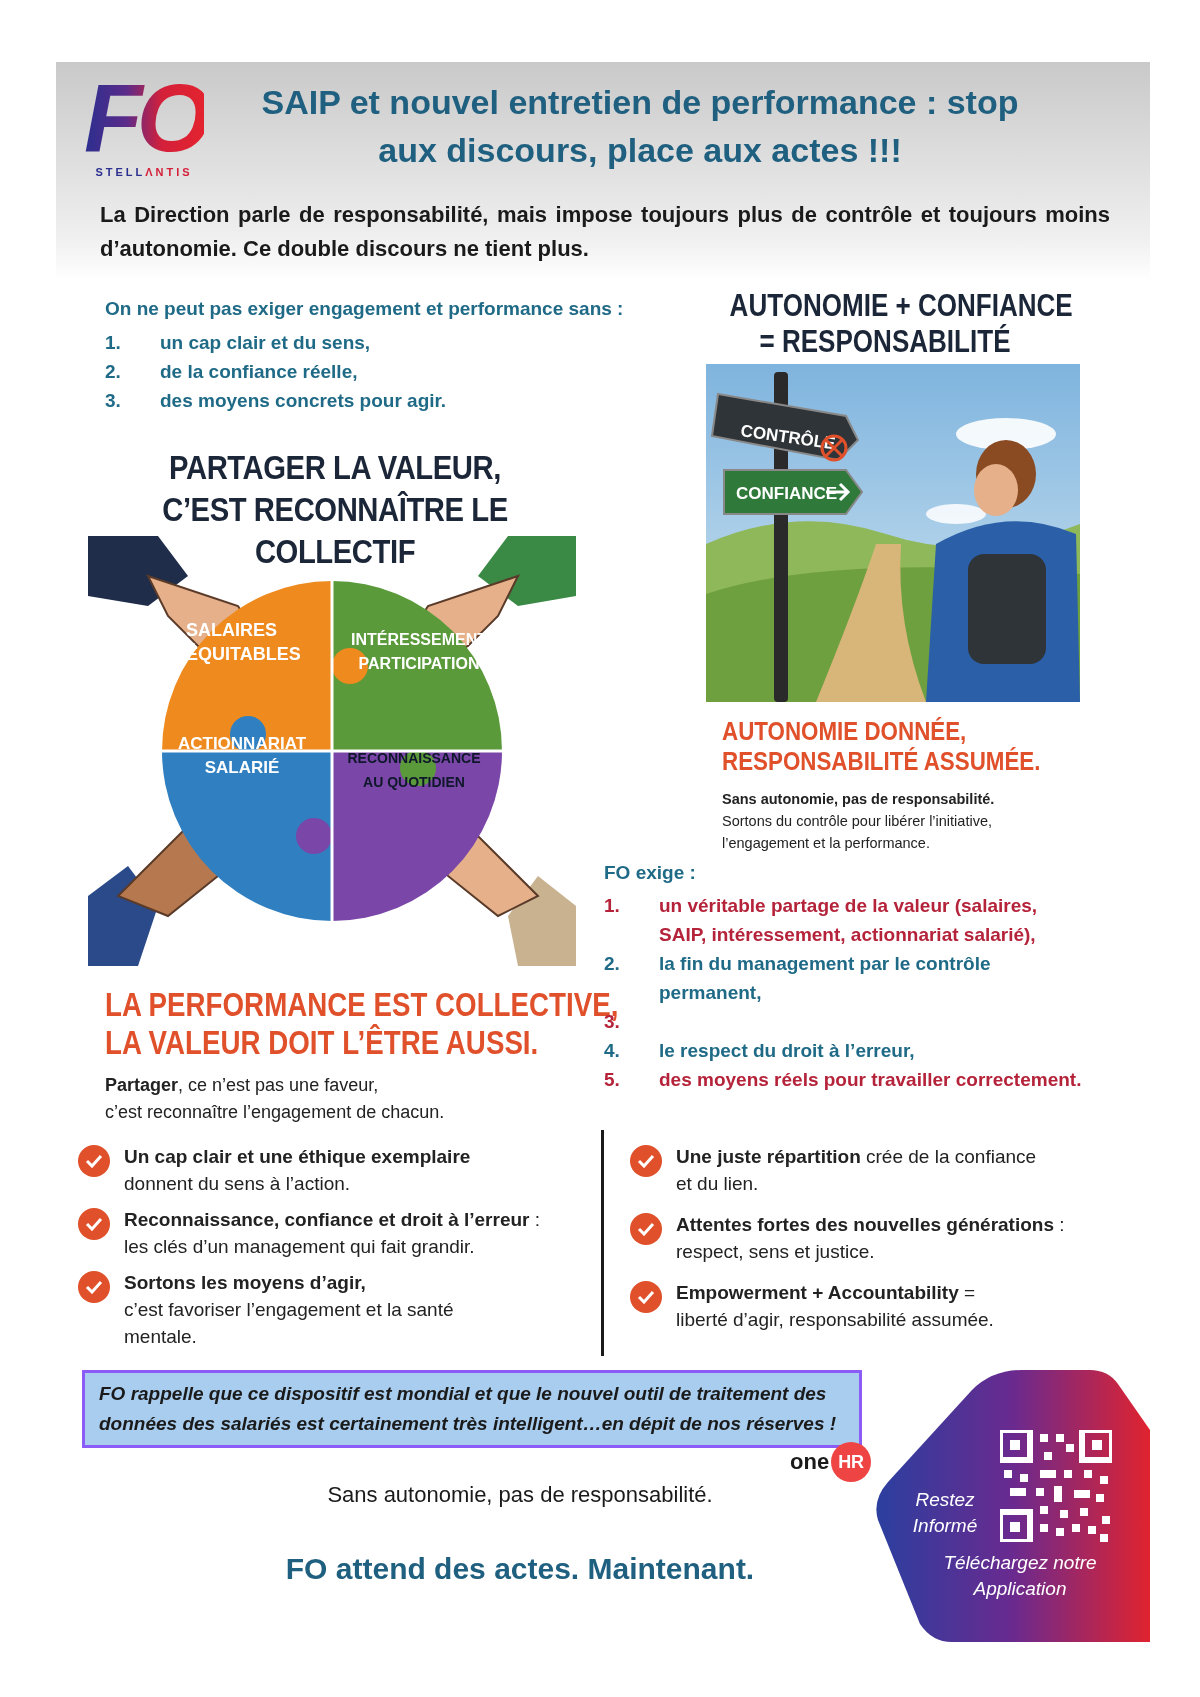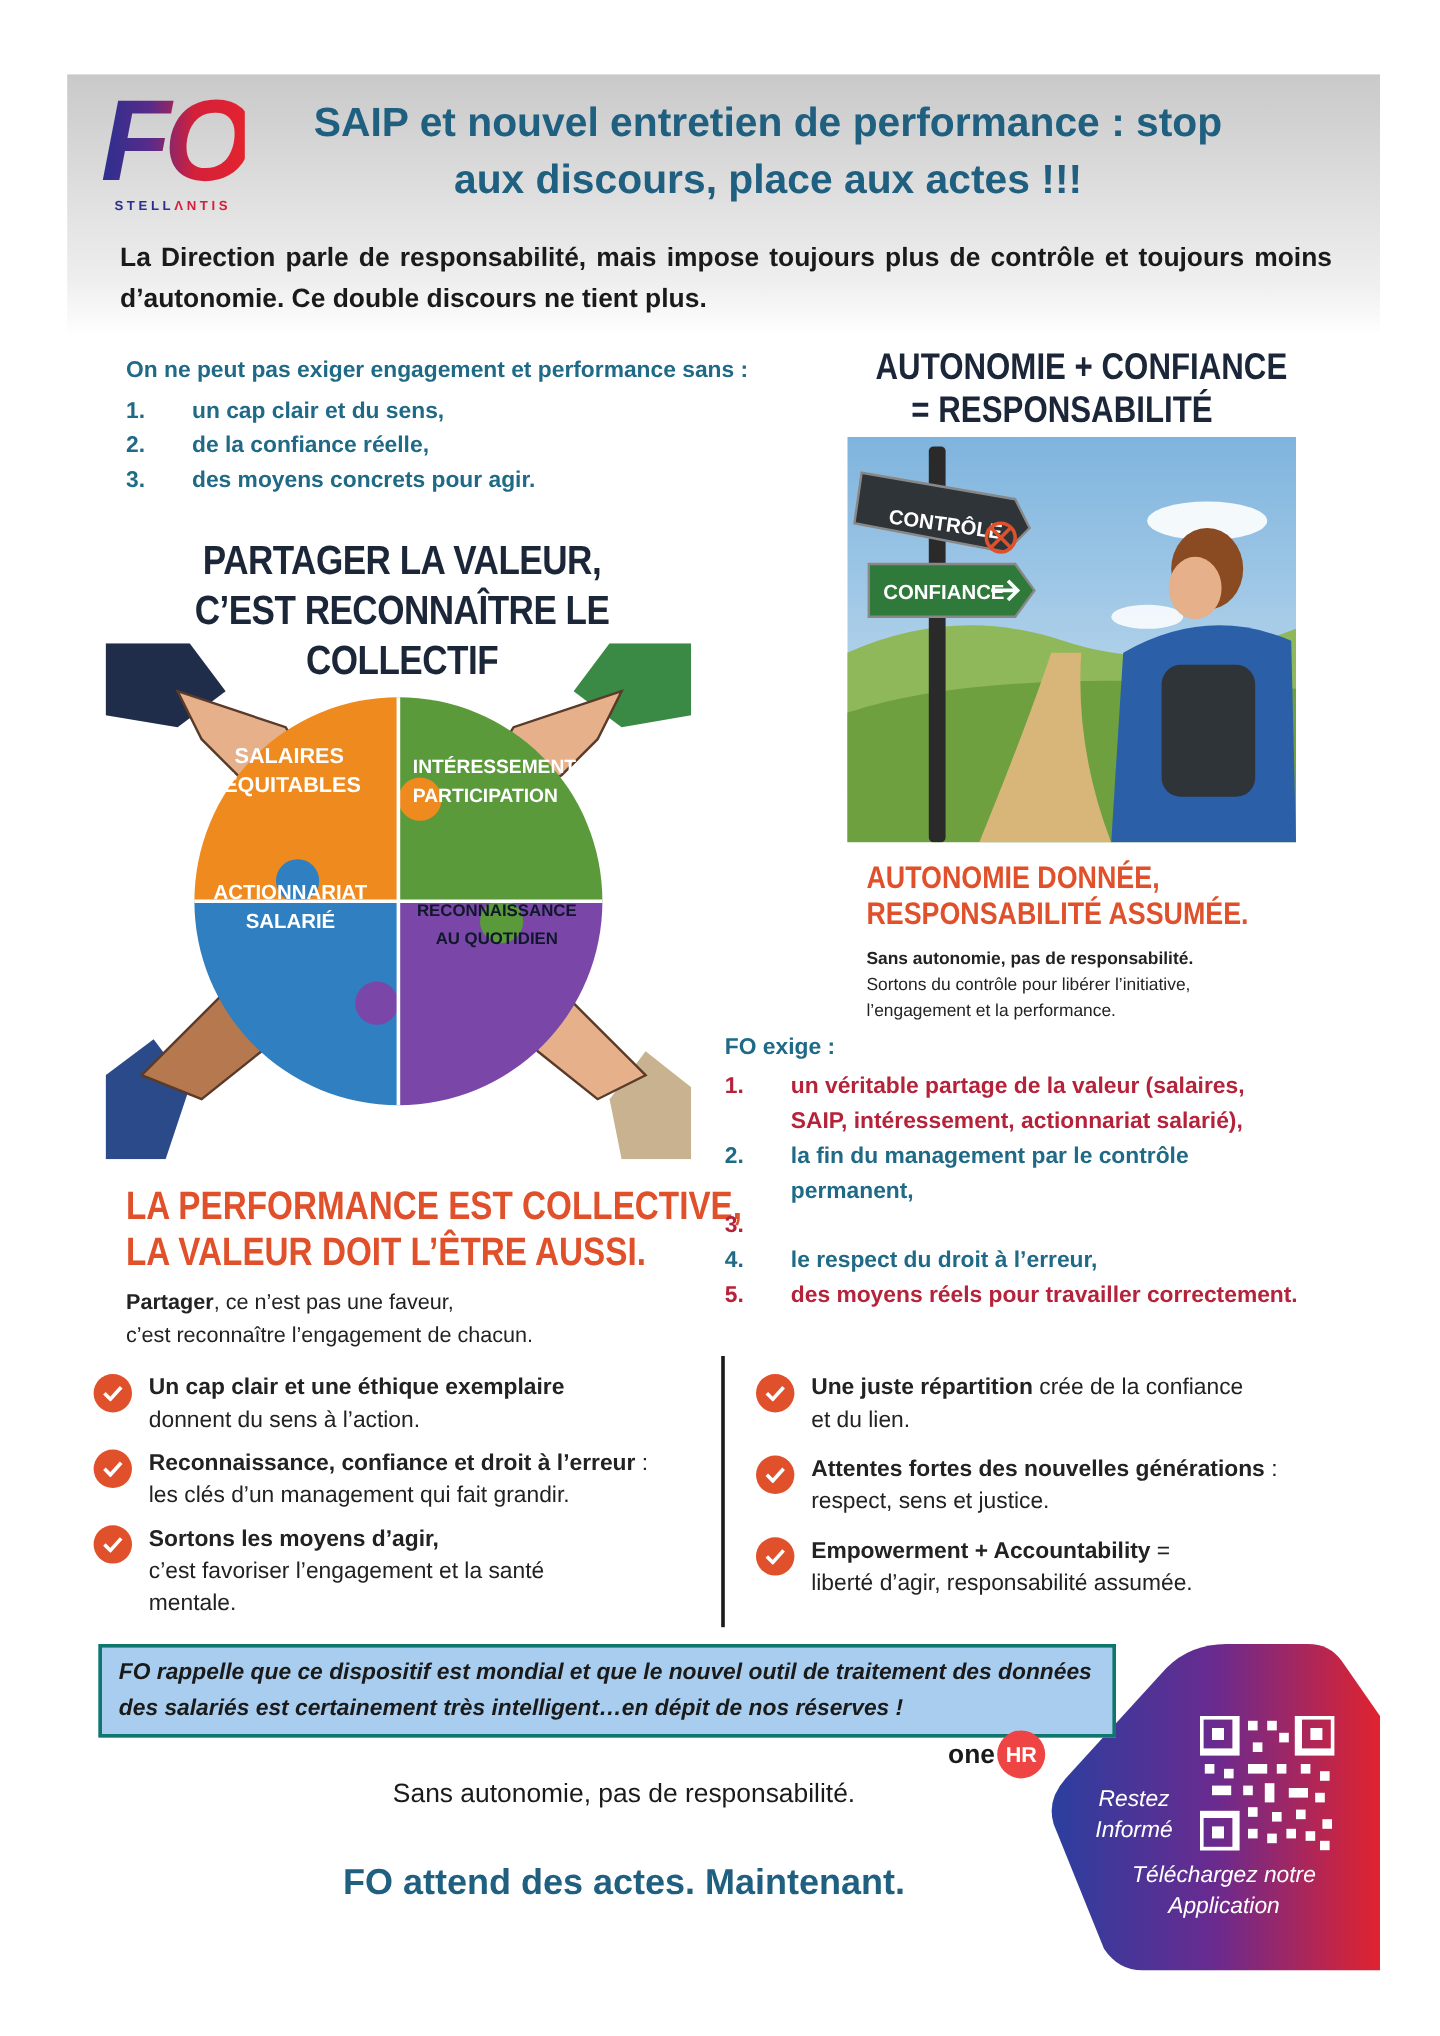--- a/index.html
+++ b/index.html
@@ -90,22 +90,22 @@
     flex: none; width: 32px; height: 32px; border-radius: 50%;
     background: #e0502a; margin-right: 14px; margin-top: 2px;
     display: flex; align-items: center; justify-content: center;
   }
   .check-text { font-size: 19px; line-height: 27px; color: #222; }
   .check-text b { font-weight: bold; }
   .divider { left: 601px; top: 1130px; width: 3px; height: 226px; background: #1a1a1a; }
 
   
   .note {
-    left: 82px; top: 1370px; width: 848px; height: 78px;
-    background: #a9cdee; border: 3px solid #0f766e;
+    left: 82px; top: 1370px; width: 780px; height: 78px;
+    background: #a9cdee; border: 3px solid #8b5cf6;
     padding: 6px 14px;
     font-style: italic; font-weight: bold; font-size: 19px; line-height: 30px; color: #1a1a1a;
   }
   .onehr { left: 790px; top: 1442px; display: flex; align-items: center; }
   .onehr-text { font-weight: bold; font-size: 22px; color: #1a1a1a; margin-right: 2px; }
   .onehr-badge {
     width: 40px; height: 40px; border-radius: 50%; background: #ef4444;
     color: #fff; font-weight: bold; font-size: 18px; display: flex; align-items: center; justify-content: center;
   }
 
@@ -167,25 +167,25 @@
     <path d="M244 215 L74 215 A170 170 0 0 0 244 385 Z" fill="#2f7fc1"></path>
     <path d="M244 215 L414 215 A170 170 0 0 1 244 385 Z" fill="#7a46a8"></path>
 
     <circle cx="262" cy="130" r="18" fill="#ef8a1f"></circle>
     <circle cx="160" cy="198" r="18" fill="#2f7fc1"></circle>
     <circle cx="330" cy="232" r="18" fill="#5a9a3a"></circle>
     <circle cx="226" cy="300" r="18" fill="#7a46a8"></circle>
     <line x1="244" y1="45" x2="244" y2="385" stroke="#ffffff" stroke-width="3"></line>
     <line x1="74" y1="215" x2="414" y2="215" stroke="#ffffff" stroke-width="3"></line>
   </svg>
-  <div class="abs" style="left:98px;top:82px;width:110px;text-align:center;color:#fff;font-weight:bold;font-size:18px;line-height:24px;">
+  <div class="abs" style="left:98px;top:82px;width:110px;text-align:left;color:#fff;font-weight:bold;font-size:18px;line-height:24px;">
     <div>SALAIRES</div>
       <div>ÉQUITABLES</div>
   </div>
-  <div class="abs" style="left:256px;top:92px;width:150px;color:#fff;font-weight:bold;font-size:16px;line-height:24px;">
+  <div class="abs" style="left:256px;top:92px;width:150px;text-align:center;color:#fff;font-weight:bold;font-size:16px;line-height:24px;">
     <div>INTÉRESSEMENT</div>
       <div>PARTICIPATION</div>
   </div>
   <div class="abs" style="left:84px;top:196px;width:140px;text-align:center;color:#fff;font-weight:bold;font-size:17px;line-height:24px;">
     <div>ACTIONNARIAT</div>
       <div>SALARIÉ</div>
   </div>
   <div class="abs" style="left:246px;top:210px;width:160px;text-align:center;color:#0f172a;font-weight:bold;font-size:14px;line-height:24px;">
     <div>RECONNAISSANCE</div>
       <div>AU QUOTIDIEN</div>

